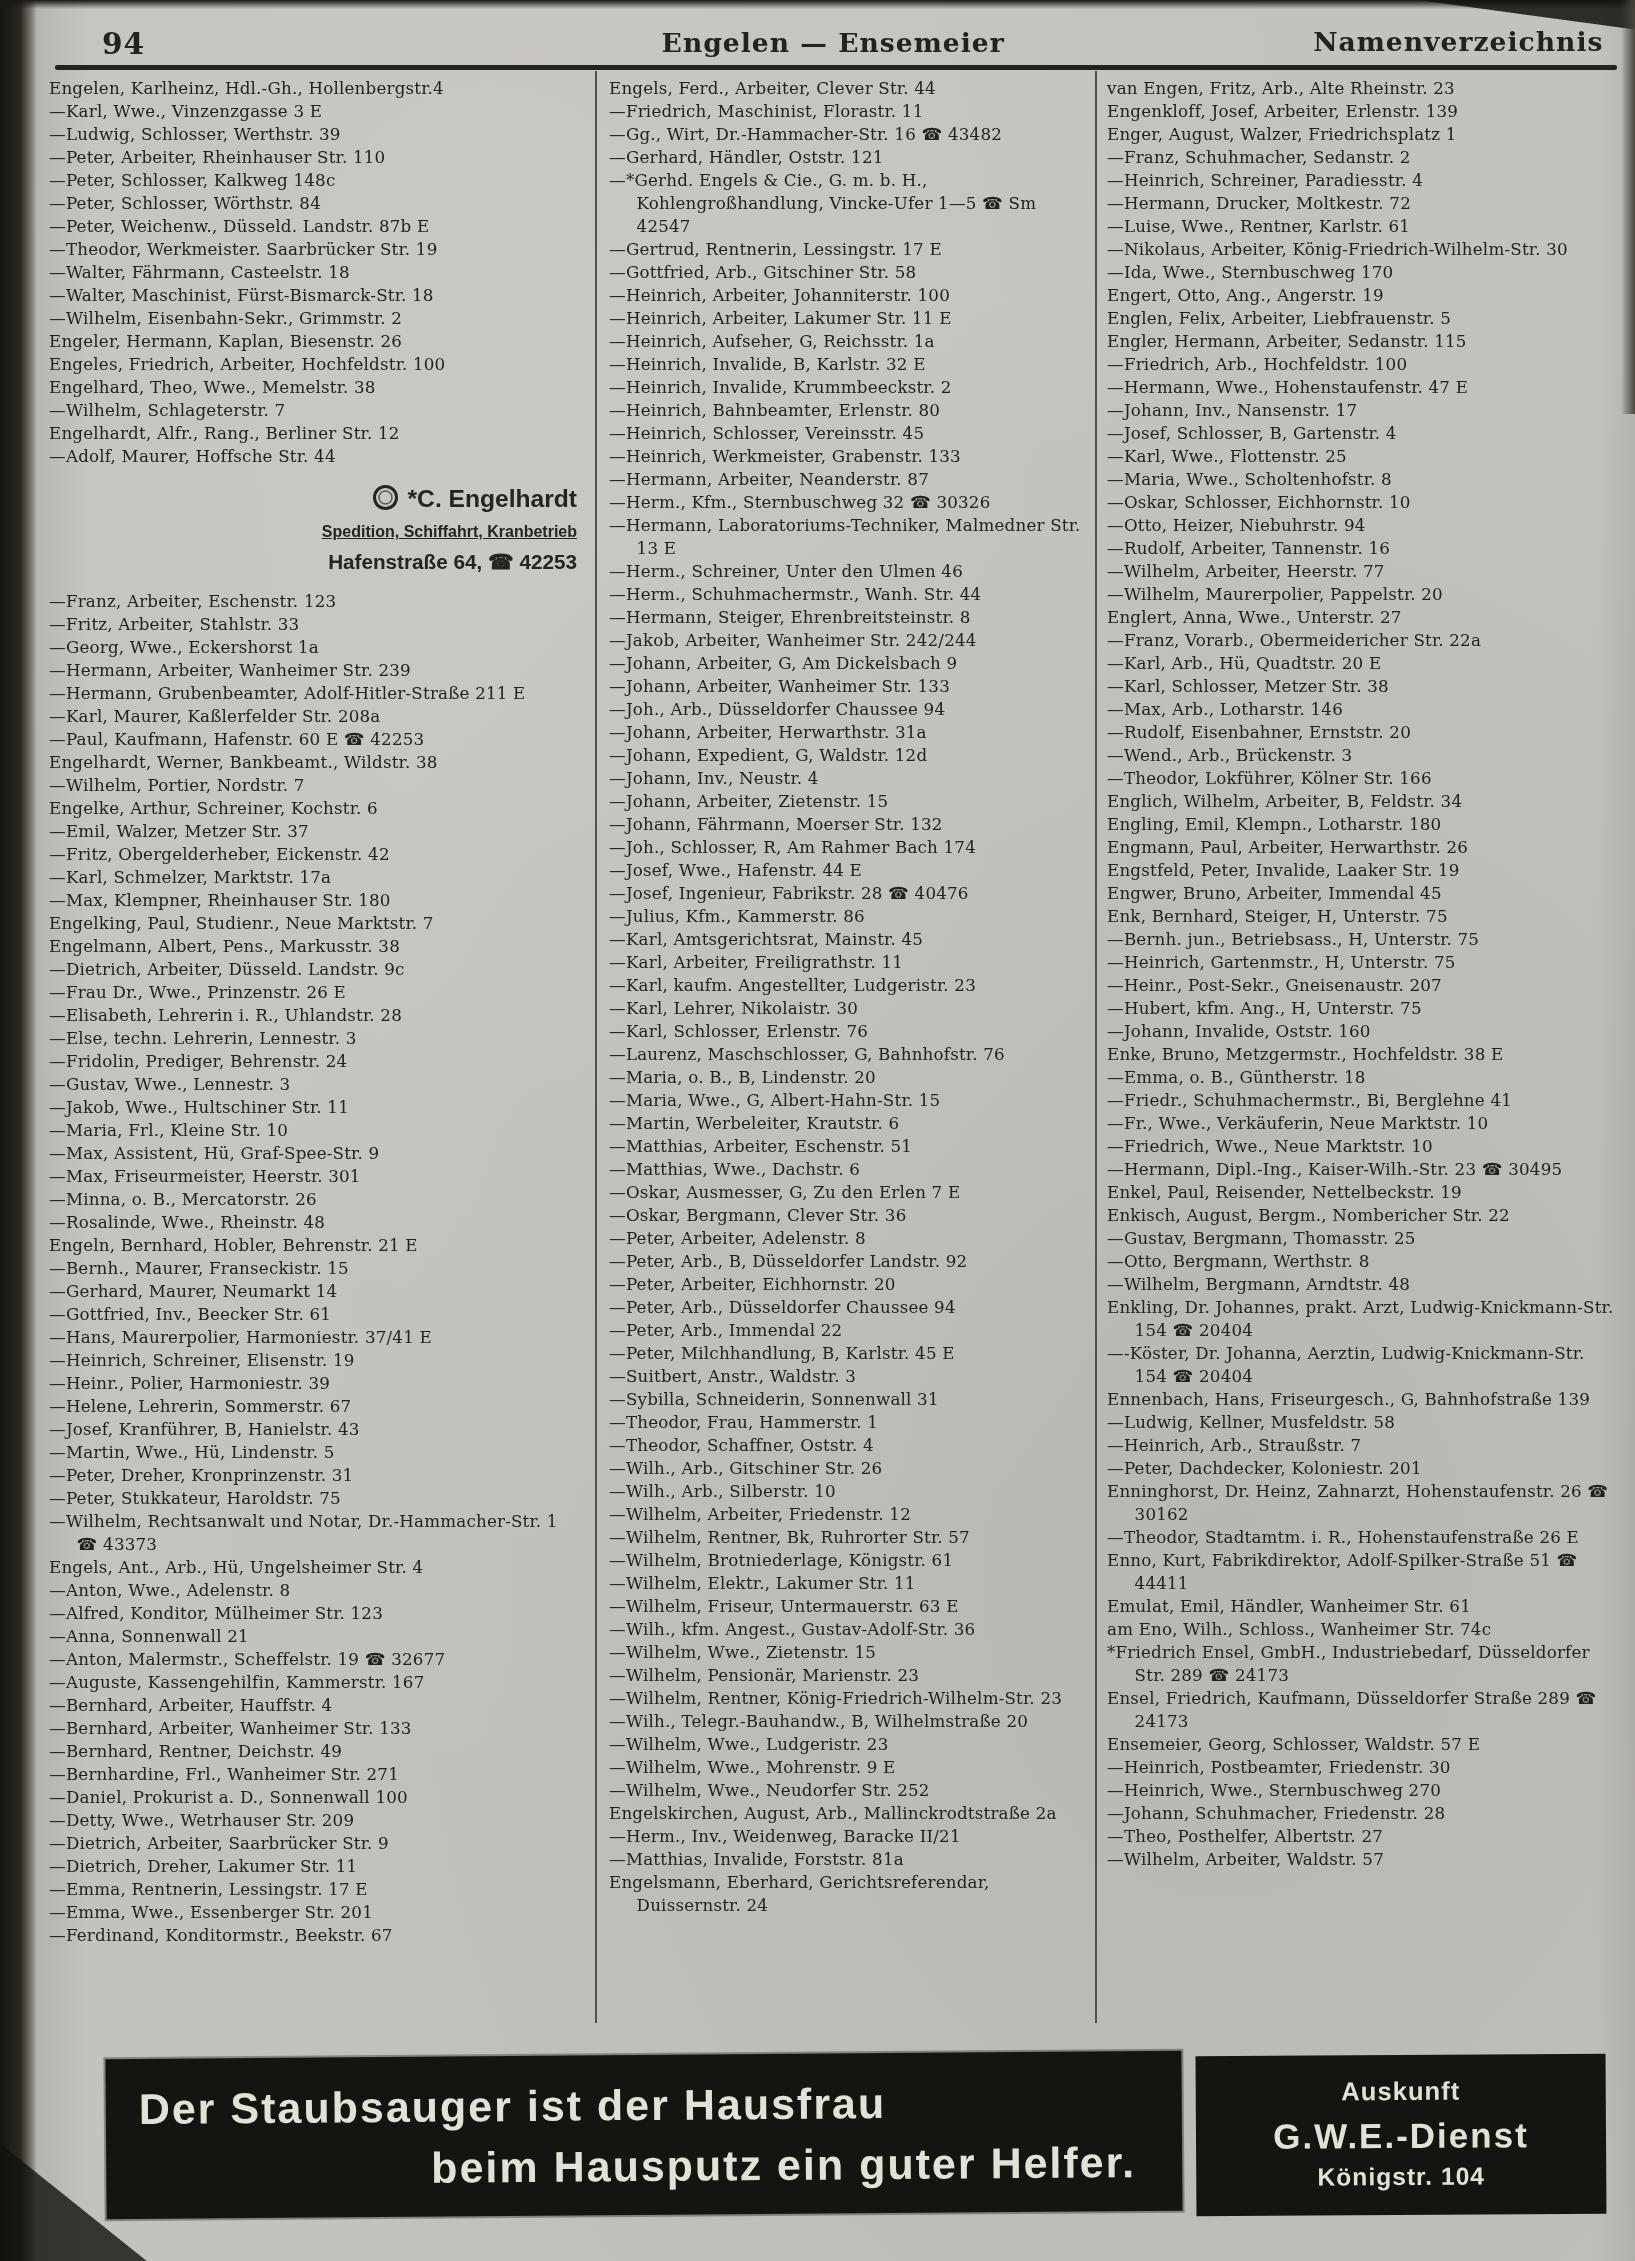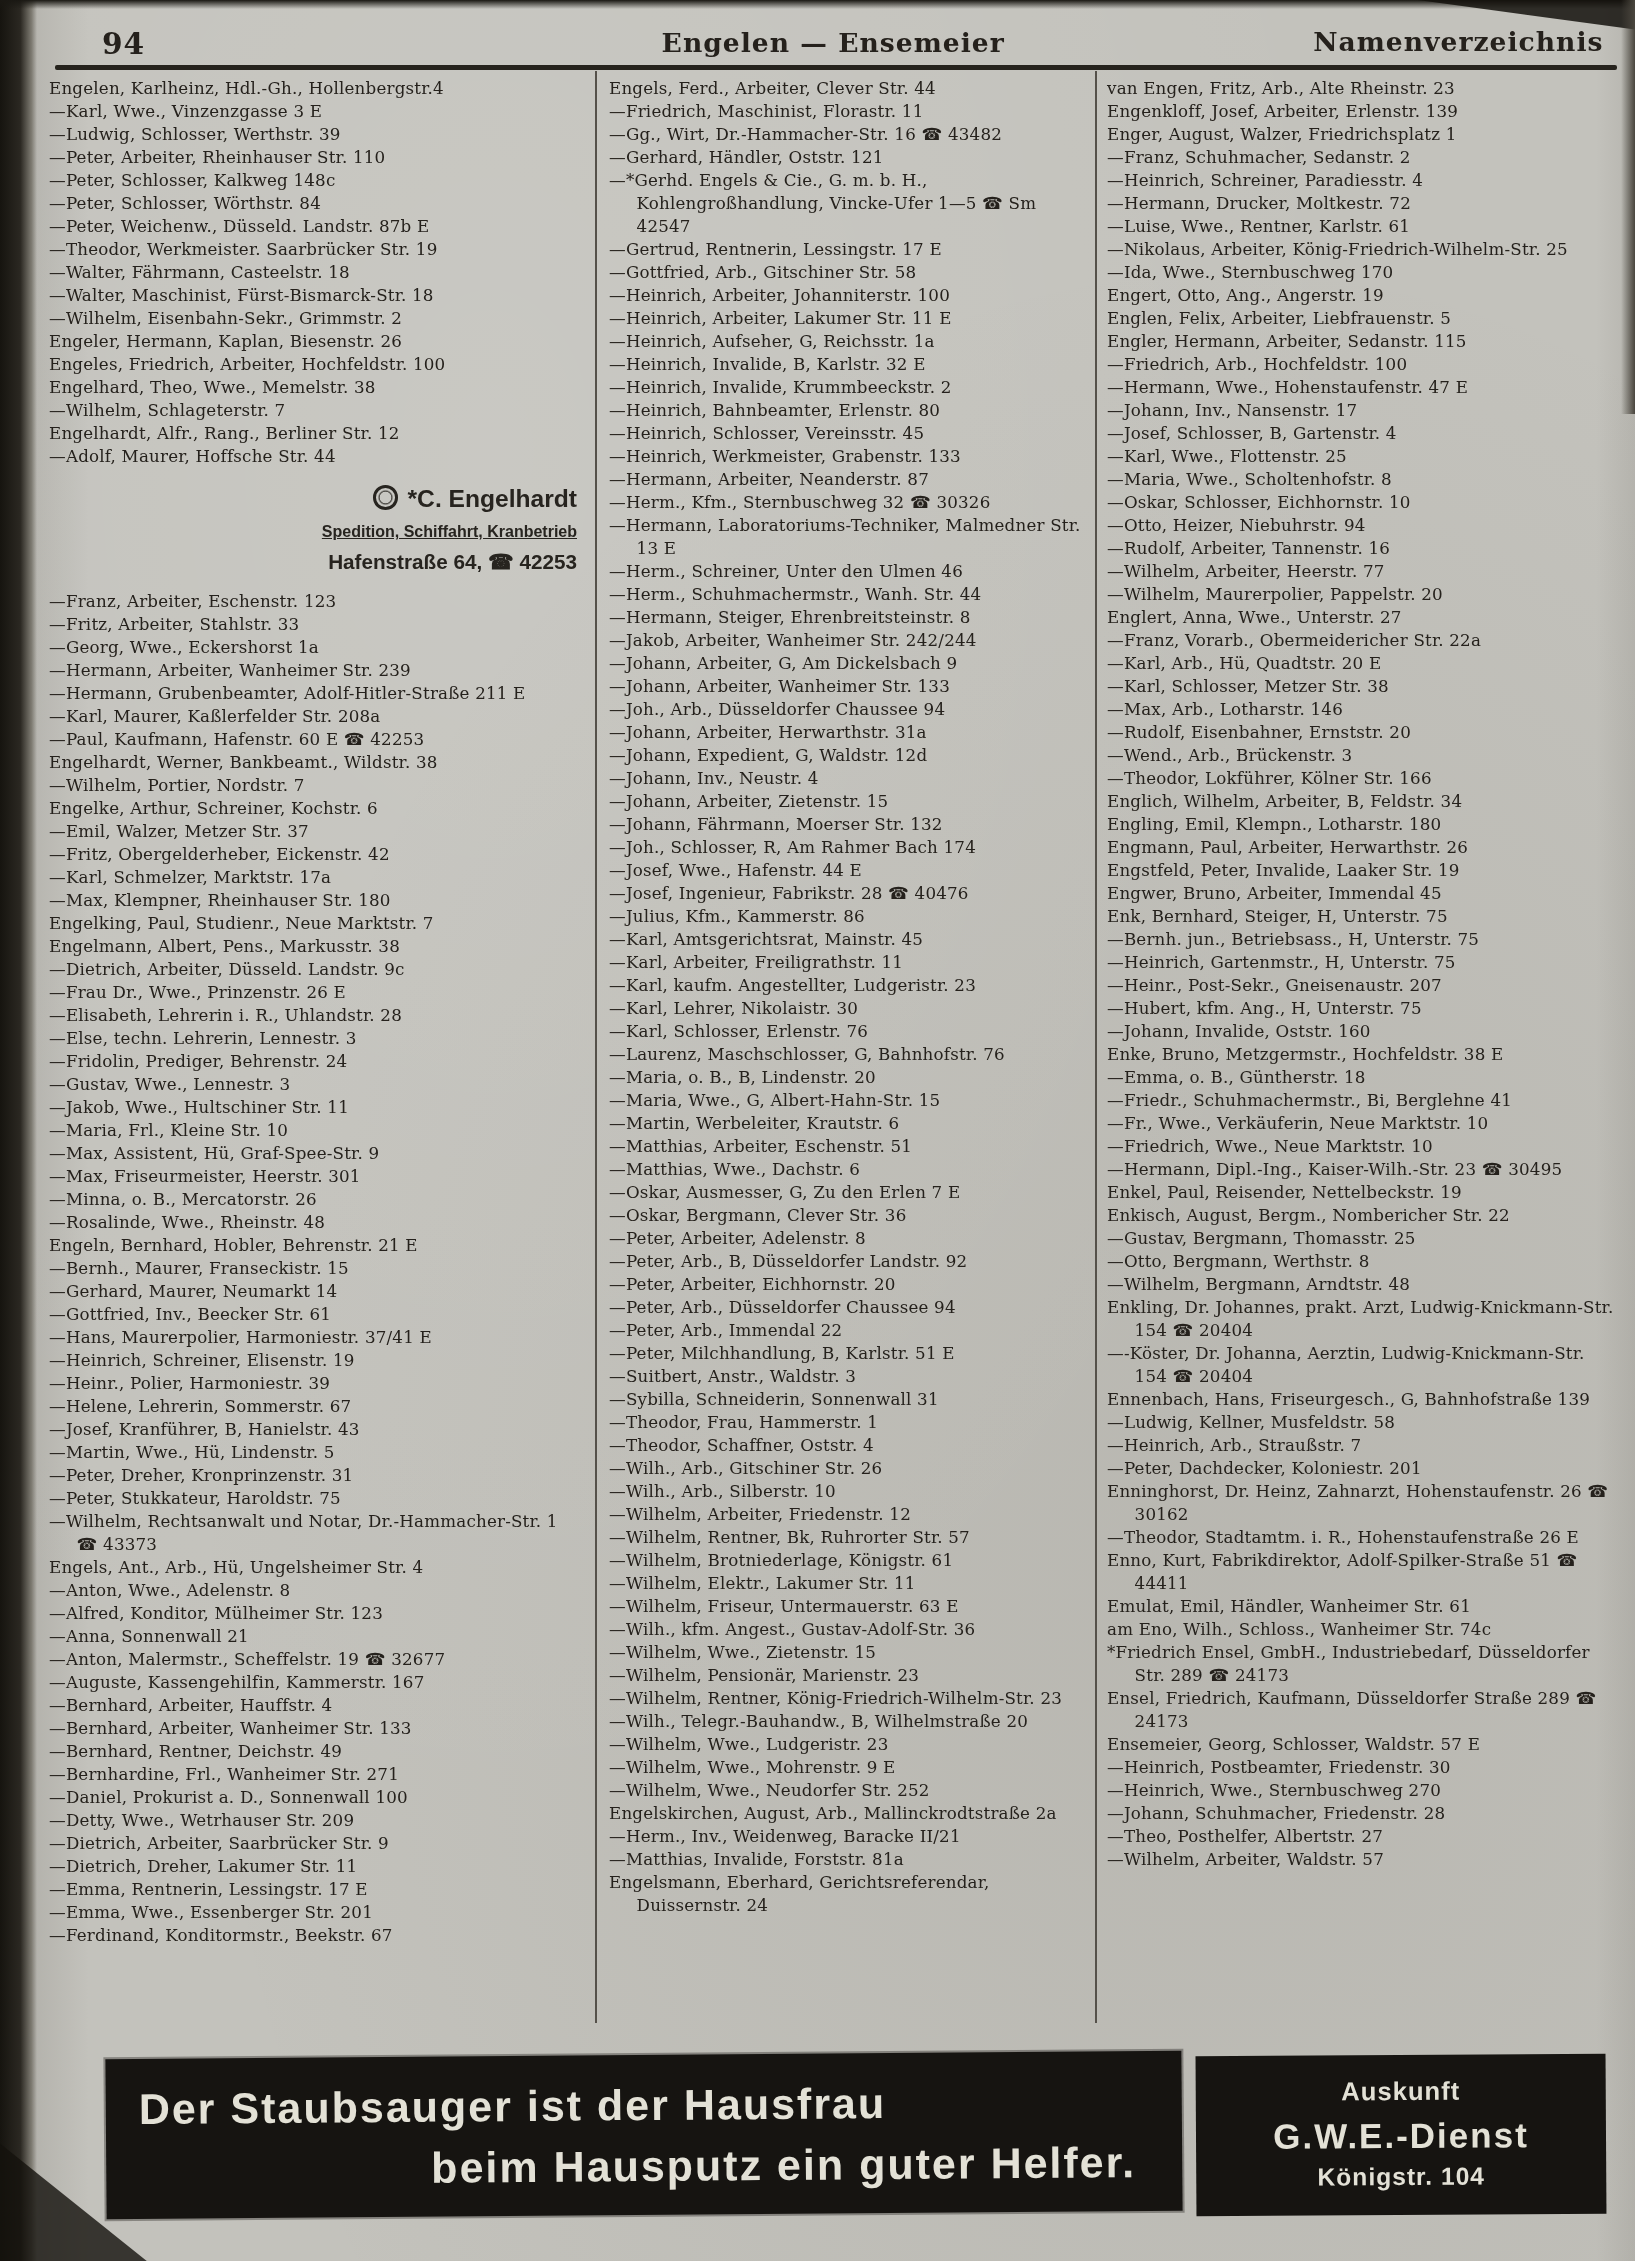--- a/index.html
+++ b/index.html
@@ -225,21 +225,21 @@
       <p class="entry">—Martin, Werbeleiter, Krautstr. 6</p>
       <p class="entry">—Matthias, Arbeiter, Eschenstr. 51</p>
       <p class="entry">—Matthias, Wwe., Dachstr. 6</p>
       <p class="entry">—Oskar, Ausmesser, G, Zu den Erlen 7 E</p>
       <p class="entry">—Oskar, Bergmann, Clever Str. 36</p>
       <p class="entry">—Peter, Arbeiter, Adelenstr. 8</p>
       <p class="entry">—Peter, Arb., B, Düsseldorfer Landstr. 92</p>
       <p class="entry">—Peter, Arbeiter, Eichhornstr. 20</p>
       <p class="entry">—Peter, Arb., Düsseldorfer Chaussee 94</p>
       <p class="entry">—Peter, Arb., Immendal 22</p>
-      <p class="entry">—Peter, Milchhandlung, B, Karlstr. 51 E</p>
+      <p class="entry">—Peter, Milchhandlung, B, Karlstr. 45 E</p>
       <p class="entry">—Suitbert, Anstr., Waldstr. 3</p>
       <p class="entry">—Sybilla, Schneiderin, Sonnenwall 31</p>
       <p class="entry">—Theodor, Frau, Hammerstr. 1</p>
       <p class="entry">—Theodor, Schaffner, Oststr. 4</p>
       <p class="entry">—Wilh., Arb., Gitschiner Str. 26</p>
       <p class="entry">—Wilh., Arb., Silberstr. 10</p>
       <p class="entry">—Wilhelm, Arbeiter, Friedenstr. 12</p>
       <p class="entry">—Wilhelm, Rentner, Bk, Ruhrorter Str. 57</p>
       <p class="entry">—Wilhelm, Brotniederlage, Königstr. 61</p>
       <p class="entry">—Wilhelm, Elektr., Lakumer Str. 11</p>
@@ -258,21 +258,21 @@
       <p class="entry">Engelsmann, Eberhard, Gerichtsreferendar, Duissernstr. 24</p>
     </div>
   <div class="col" id="col-3">
       <p class="entry">van Engen, Fritz, Arb., Alte Rheinstr. 23</p>
       <p class="entry">Engenkloff, Josef, Arbeiter, Erlenstr. 139</p>
       <p class="entry">Enger, August, Walzer, Friedrichsplatz 1</p>
       <p class="entry">—Franz, Schuhmacher, Sedanstr. 2</p>
       <p class="entry">—Heinrich, Schreiner, Paradiesstr. 4</p>
       <p class="entry">—Hermann, Drucker, Moltkestr. 72</p>
       <p class="entry">—Luise, Wwe., Rentner, Karlstr. 61</p>
-      <p class="entry">—Nikolaus, Arbeiter, König-Friedrich-Wilhelm-Str. 25</p>
+      <p class="entry">—Nikolaus, Arbeiter, König-Friedrich-Wilhelm-Str. 30</p>
       <p class="entry">—Ida, Wwe., Sternbuschweg 170</p>
       <p class="entry">Engert, Otto, Ang., Angerstr. 19</p>
       <p class="entry">Englen, Felix, Arbeiter, Liebfrauenstr. 5</p>
       <p class="entry">Engler, Hermann, Arbeiter, Sedanstr. 115</p>
       <p class="entry">—Friedrich, Arb., Hochfeldstr. 100</p>
       <p class="entry">—Hermann, Wwe., Hohenstaufenstr. 47 E</p>
       <p class="entry">—Johann, Inv., Nansenstr. 17</p>
       <p class="entry">—Josef, Schlosser, B, Gartenstr. 4</p>
       <p class="entry">—Karl, Wwe., Flottenstr. 25</p>
       <p class="entry">—Maria, Wwe., Scholtenhofstr. 8</p>

